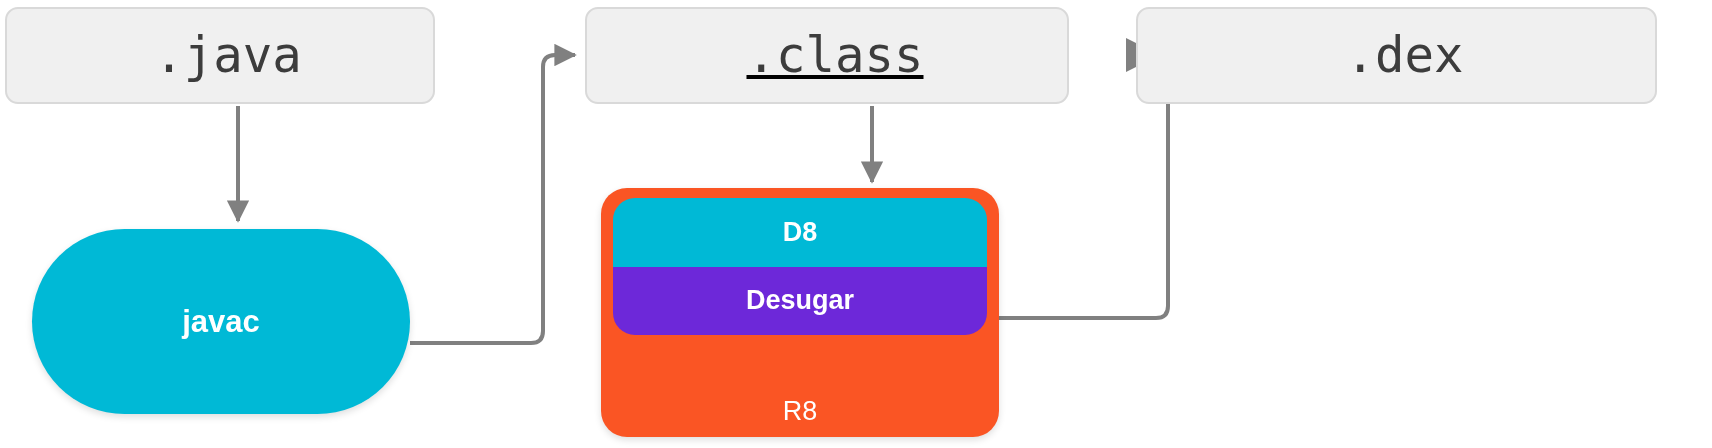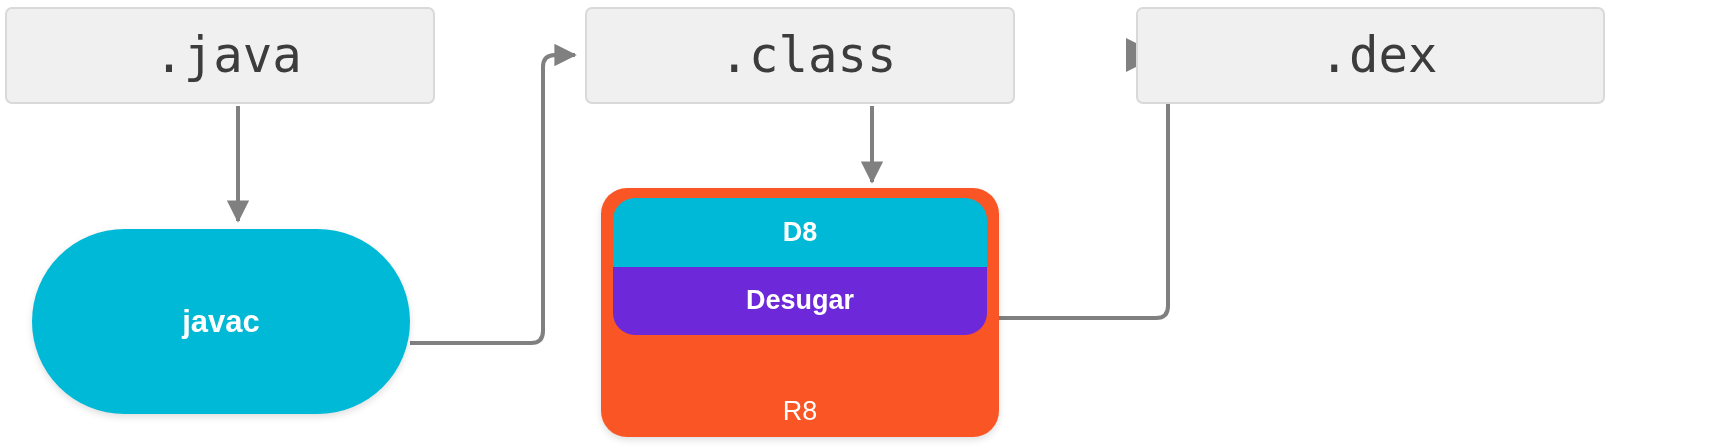--- a/index.html
+++ b/index.html
@@ -25,39 +25,39 @@
     width: 1712px;
     height: 448px;
     pointer-events: none;
   }
 
   
   .file-box {
     position: absolute;
     background: #F0F0F0;
     border: 2px solid #D9D9D9;
-    border-radius: 7px;
+    border-radius: 13px;
     box-sizing: border-box;
     display: flex;
     align-items: center;
     justify-content: center;
     padding-left: 16px;
   }
   .file-box .file-label {
     font-family: "DejaVu Sans Mono", "Liberation Mono", monospace;
     font-size: 49px;
     color: #3C3C3C;
     letter-spacing: 0px;
     line-height: 1;
     white-space: nowrap;
   }
 
   #box-java  { left: 5px;    top: 7px;  width: 430px; height: 97px; }
-  #box-class { left: 585px;  top: 7px;  width: 430px; height: 97px; }
-  #box-dex   { left: 1136px; top: 7px;  width: 469px; height: 97px; }
+  #box-class { left: 585px;  top: 7px;  width: 484px; height: 97px; text-decoration: underline; }
+  #box-dex   { left: 1136px; top: 7px;  width: 521px; height: 97px; }
 
   
   #node-javac {
     position: absolute;
     left: 32px;
     top: 229px;
     width: 378px;
     height: 185px;
     background: #00B9D6;
     border-radius: 93px;

